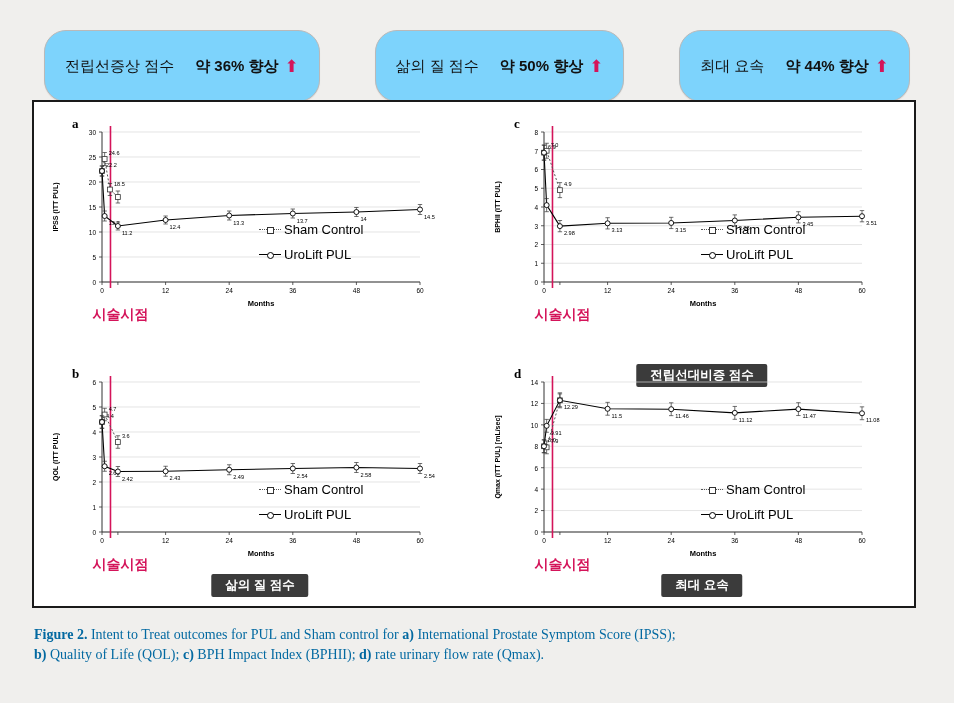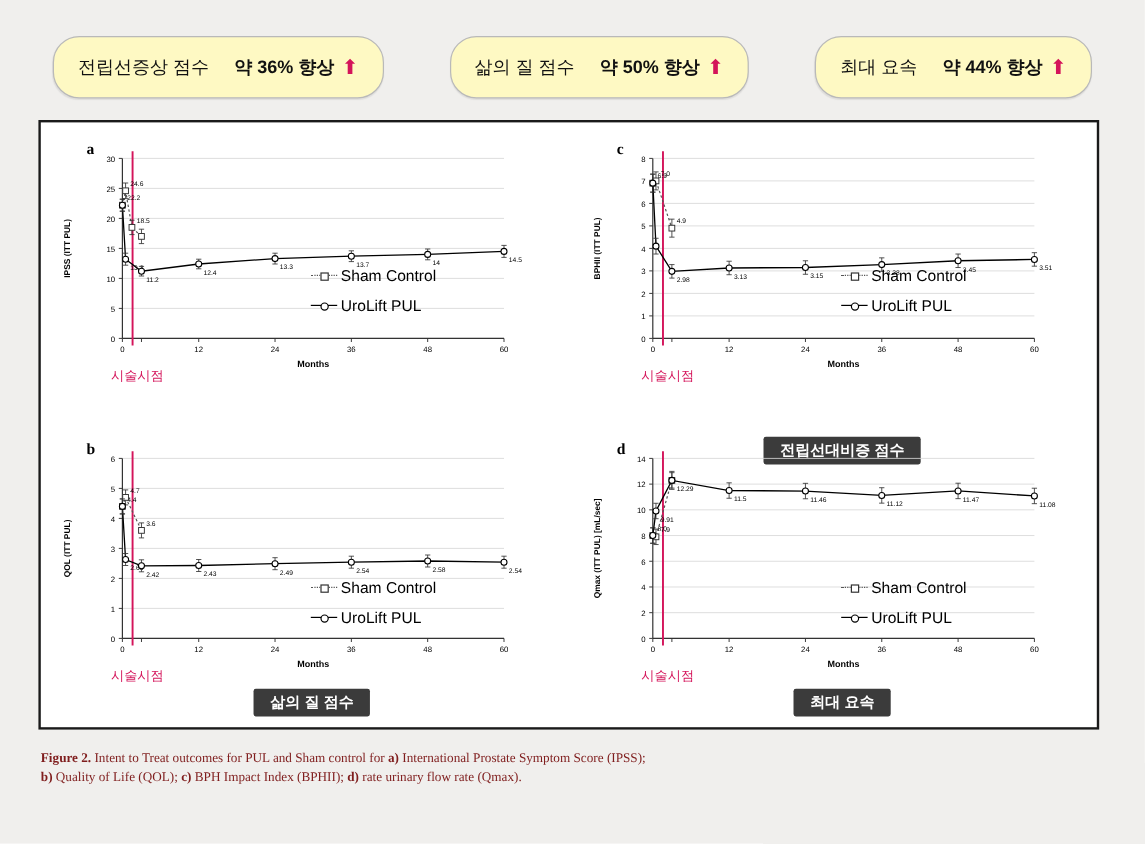--- a/index.html
+++ b/index.html
@@ -8,62 +8,62 @@
     background:#f0efed;
     font-family:"Liberation Sans", sans-serif;
     position:relative;
     overflow:hidden;
   }
   .badges{
     position:absolute;top:30px;left:44px;width:866px;
     display:flex;justify-content:space-between;align-items:center;
   }
   .badge{
-    background:#fef9c3;
+    background:#7dd3fc;
     border:1px solid #b9b9b9;
     border-radius:22px;
     height:42px;
     display:flex;align-items:center;justify-content:center;
-    padding:4px 20px;
+    padding:14px 20px;
     font-size:15px;
     color:#111;
     box-shadow:0 1px 1px rgba(0,0,0,.08);
     white-space:nowrap;
   }
   .badge .b1{font-weight:400;}
   .badge .b2{font-weight:bold;margin-left:21px;}
   .badge .arrow{color:#d4145a;margin-left:6px;font-size:17px;line-height:1;}
 
   .figurebox{
     position:absolute;left:32px;top:100px;width:884px;height:508px;
     background:#ffffff;border:2px solid #1a1a1a;box-sizing:border-box;
   }
   .caption{
     position:absolute;left:34px;top:625px;width:890px;
     font-family:"Liberation Serif", serif;
-    font-size:11px;color:#7f1d1d;line-height:1.45;
+    font-size:14px;color:#0369a1;line-height:1.45;
   }
   .caption b{font-weight:bold;}
 
   
   .panels{position:absolute;inset:0;}
   .panel{position:absolute;}
   .panel.a{left:10px;  top:8px;   width:432px;height:248px;}
   .panel.c{left:452px; top:8px;   width:432px;height:248px;}
   .panel.b{left:10px;  top:258px; width:432px;height:248px;}
   .panel.d{left:452px; top:258px; width:432px;height:248px;}
 
   .plabel{
     position:absolute;left:28px;top:6px;
     font-size:13px;font-weight:bold;font-family:"Liberation Serif",serif;color:#000;
   }
   .chartsvg{display:block;}
   .marker{
     position:absolute;
-    font-size:11px;font-weight:normal;color:#d4145a;
+    font-size:14px;font-weight:bold;color:#d4145a;
     white-space:nowrap;
   }
   .subcap{
     position:absolute;
     background:#3b3b3b;color:#ffffff;
     font-size:12.5px;font-weight:bold;
     padding:3px 14px;border-radius:2px;
     left:50%;transform:translateX(-50%);
     white-space:nowrap;
   }

